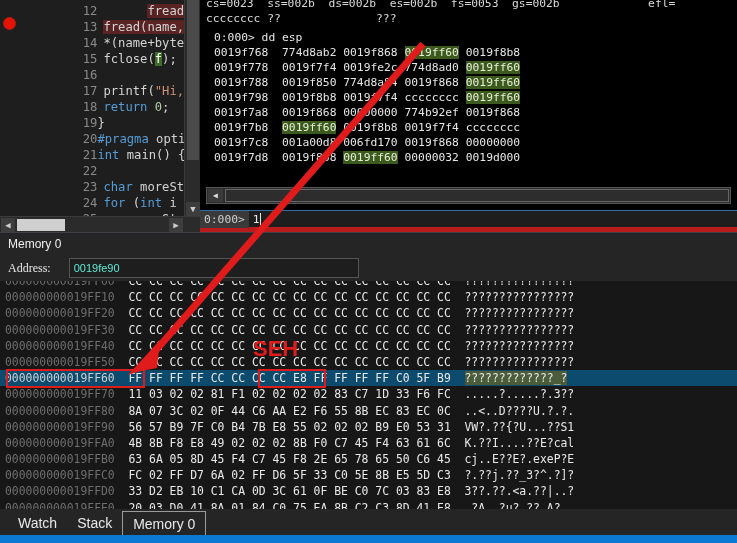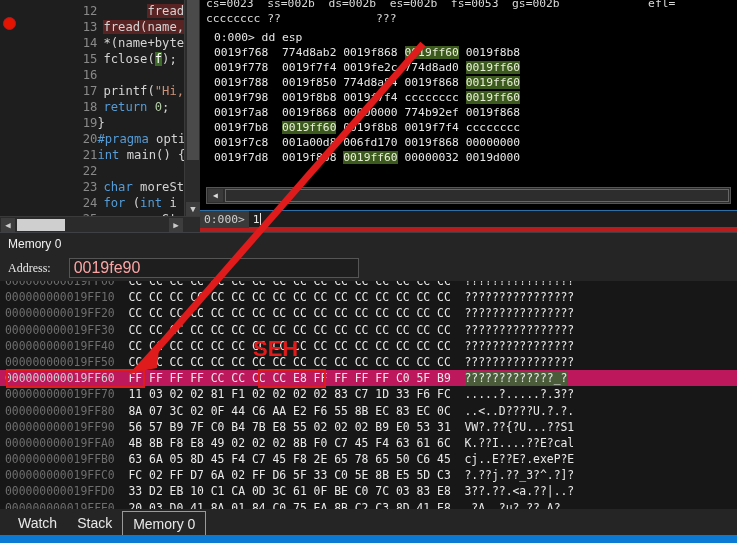--- a/index.html
+++ b/index.html
@@ -98,35 +98,35 @@
     background:#252526; border-top:1px solid #3f3f46;
   }
   .mem-title {
     height:22px; line-height:22px; padding-left:8px;
     color:#f0f0f0; font-size:12px; font-family:"Liberation Sans", sans-serif;
     background:#252526;
   }
   .mem-addrbar { height:26px; display:flex; align-items:center; padding-left:8px; background:#252526; }
   .mem-addrbar label { color:#e8e8e8; font-size:12px; font-family:Liberation Serif, serif; margin-right:18px; }
   .mem-addr-input {
-    width: 290px; height: 20px; background:#1e1e1e; border:1px solid #555; color:#fca5a5;
-    font-size:16px; font-family:"Liberation Sans", sans-serif; padding:1px 4px; outline:none;
+    width: 290px; height: 20px; background:#1e1e1e; border:1px solid #555; color:#5eead4;
+    font-size:11px; font-family:"Liberation Sans", sans-serif; padding:1px 4px; outline:none;
   }
   .mem-body {
     position:absolute; left:0; top:48px; right:0; bottom:0;
     background:#171717; overflow:hidden;
   }
   .mem-row {
     height:16.2px; line-height:16.2px; font-size:11.4px; white-space:pre;
     font-family:"DejaVu Sans Mono", monospace; padding-left:5px;
   }
   .mem-row .maddr { color:#6e6e6e; }
   .mem-row .mhex  { color:#e9e9e9; }
   .mem-row .masc  { color:#e9e9e9; }
-  .mem-row.sel { background:#be185d; }
+  .mem-row.sel { background:#0c4a6e; }
   .mem-row.sel .maddr { color:#cfcfcf; }
   .asc-green { background:#4a5c3a; color:#e4f0d8; }
 
   
   .tabbar {
     position:absolute; left:0; bottom:8px; width:737px; height:26px;
     background:#252526; display:flex; align-items:flex-end; padding-left:8px;
   }
   .tab {
     height:24px; line-height:24px; padding:0 10px;

